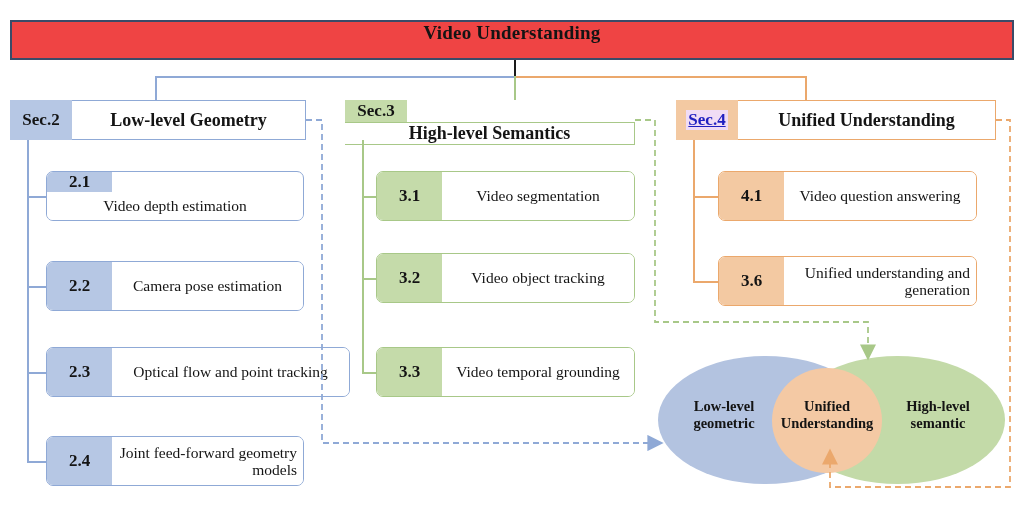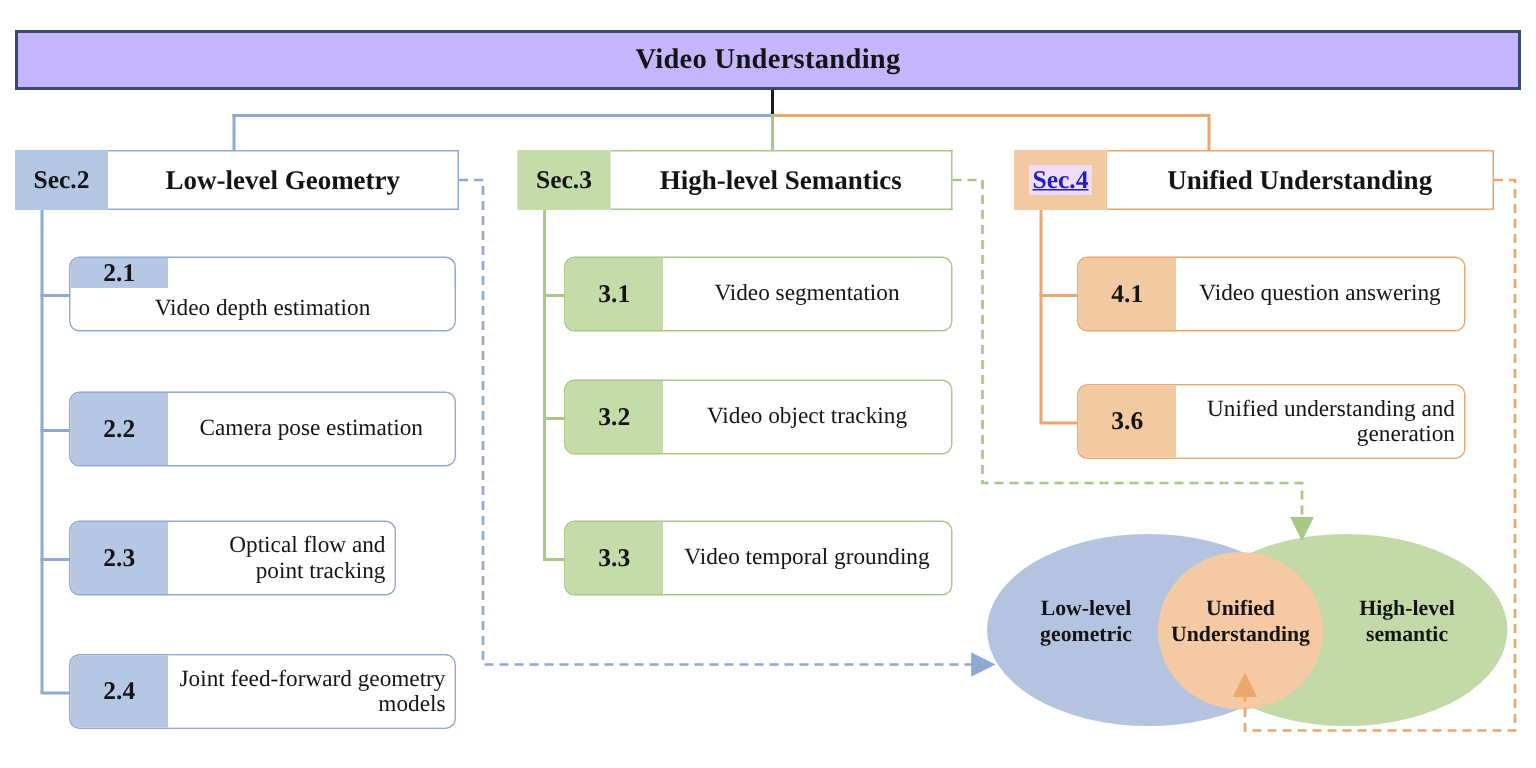--- a/index.html
+++ b/index.html
@@ -7,23 +7,23 @@
     width:1024px;height:512px;
     background:#ffffff;
     font-family:"Liberation Serif", serif;
     overflow:hidden;
   }
   #stage{position:relative;width:1024px;height:512px;}
 
   
   .root-box{
     position:absolute;left:10px;top:20px;width:1004px;height:40px;
-    border:2px solid #3b4b68;background:#c4b5fd;
-    box-sizing:border-box;
-    display:flex;align-items:center;justify-content:center;
+    border:2px solid #3b4b68;background:#ef4444;
+    box-sizing:border-box;
+    display:flex;align-items:flex-start;justify-content:center;
   }
   .root-box .txt{
     font-size:19px;font-weight:bold;color:#141414;letter-spacing:.2px;
   }
 
   
   .sec-row{
     position:absolute;height:40px;display:flex;align-items:stretch;
     box-sizing:border-box;
   }
@@ -129,30 +129,30 @@
   <div class="ln h-blue" style="left:27px;top:461px;width:20px;"></div>
 
   <div class="item item-blue" style="left:46px;top:171px;width:258px;flex-direction:column;">
     <div class="item-num">2.1</div>
     <div class="item-label">Video depth estimation</div>
   </div>
   <div class="item item-blue" style="left:46px;top:261px;width:258px;">
     <div class="item-num">2.2</div>
     <div class="item-label">Camera pose estimation</div>
   </div>
-  <div class="item item-blue" style="left:46px;top:347px;width:218px;">
+  <div class="item item-blue" style="left:46px;top:347px;width:304px;">
     <div class="item-num">2.3</div>
     <div class="item-label">Optical flow and point tracking</div>
   </div>
   <div class="item item-blue" style="left:46px;top:436px;width:258px;">
     <div class="item-num">2.4</div>
     <div class="item-label">Joint feed-forward geometry models</div>
   </div>
 
-  <div class="sec-row sec-green" style="left:345px;top:100px;width:290px;">
+  <div class="sec-row sec-green" style="left:345px;top:100px;width:290px;flex-direction:column;">
     <div class="sec-tag">Sec.3</div>
     <div class="sec-title">High-level Semantics</div>
   </div>
 
   <div class="ln v-green" style="left:362px;top:140px;height:233px;"></div>
   <div class="ln h-green" style="left:362px;top:196px;width:15px;"></div>
   <div class="ln h-green" style="left:362px;top:278px;width:15px;"></div>
   <div class="ln h-green" style="left:362px;top:372px;width:15px;"></div>
 
   <div class="item item-green" style="left:376px;top:171px;width:259px;">

